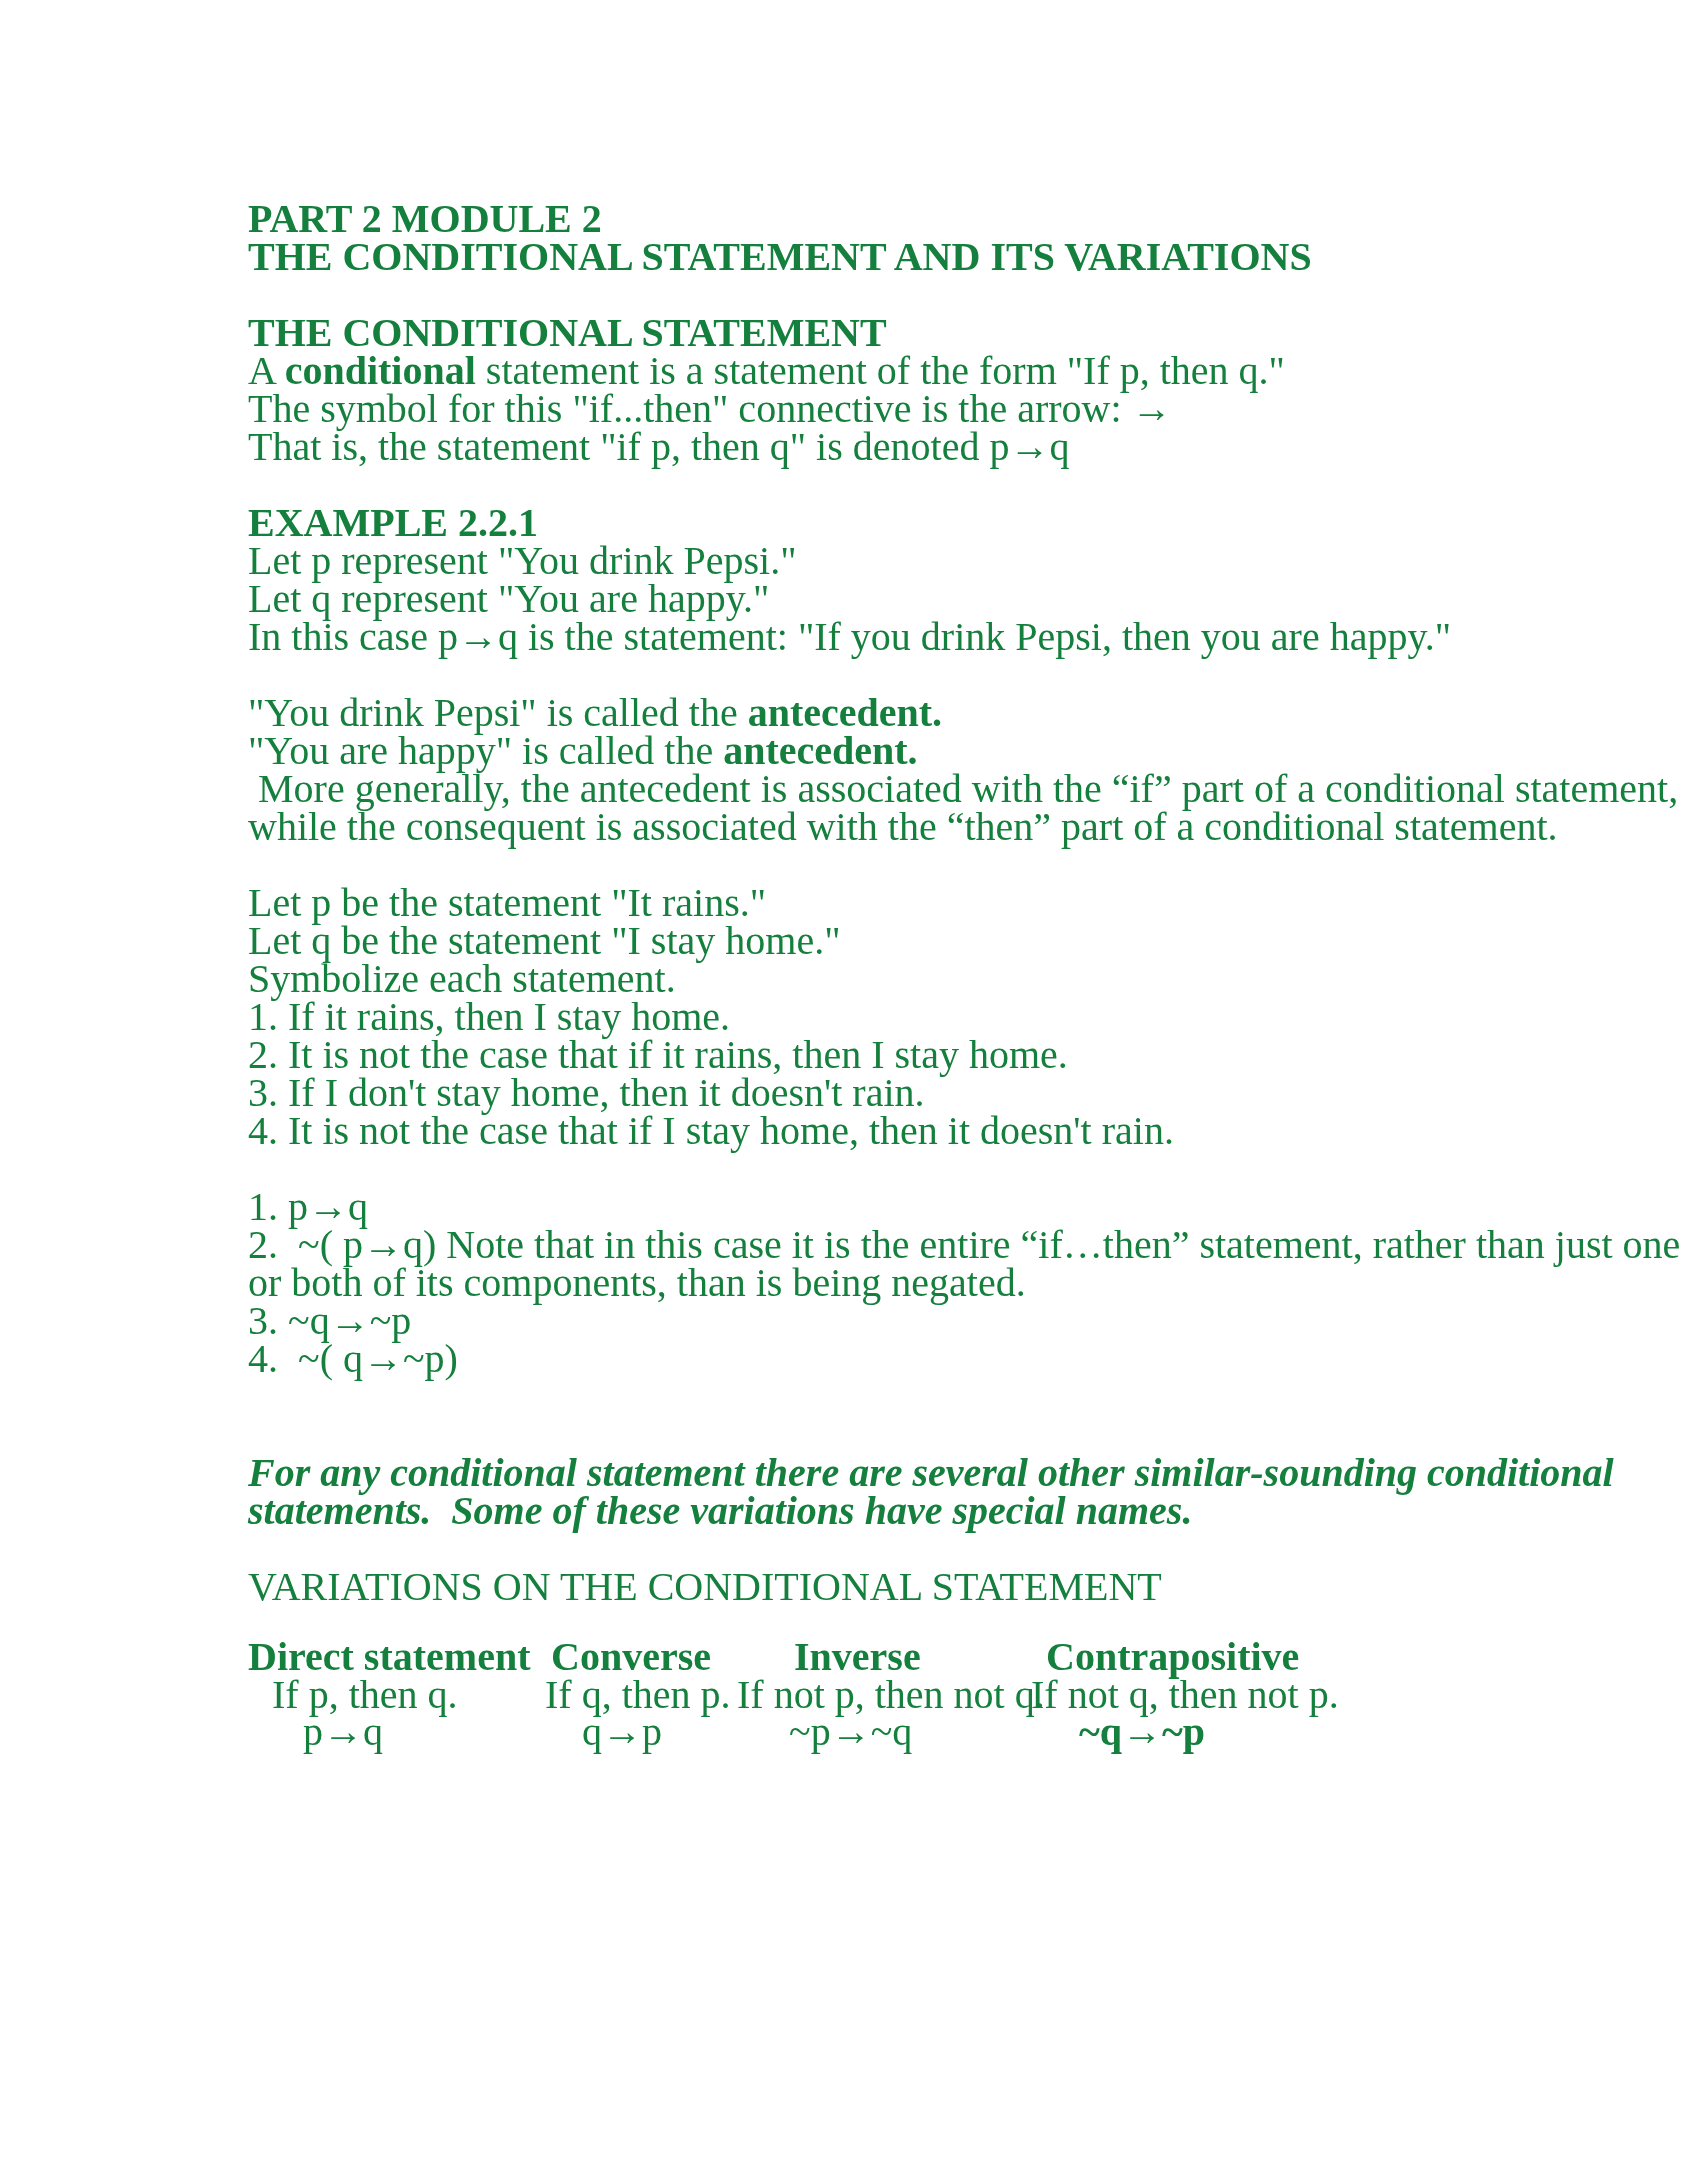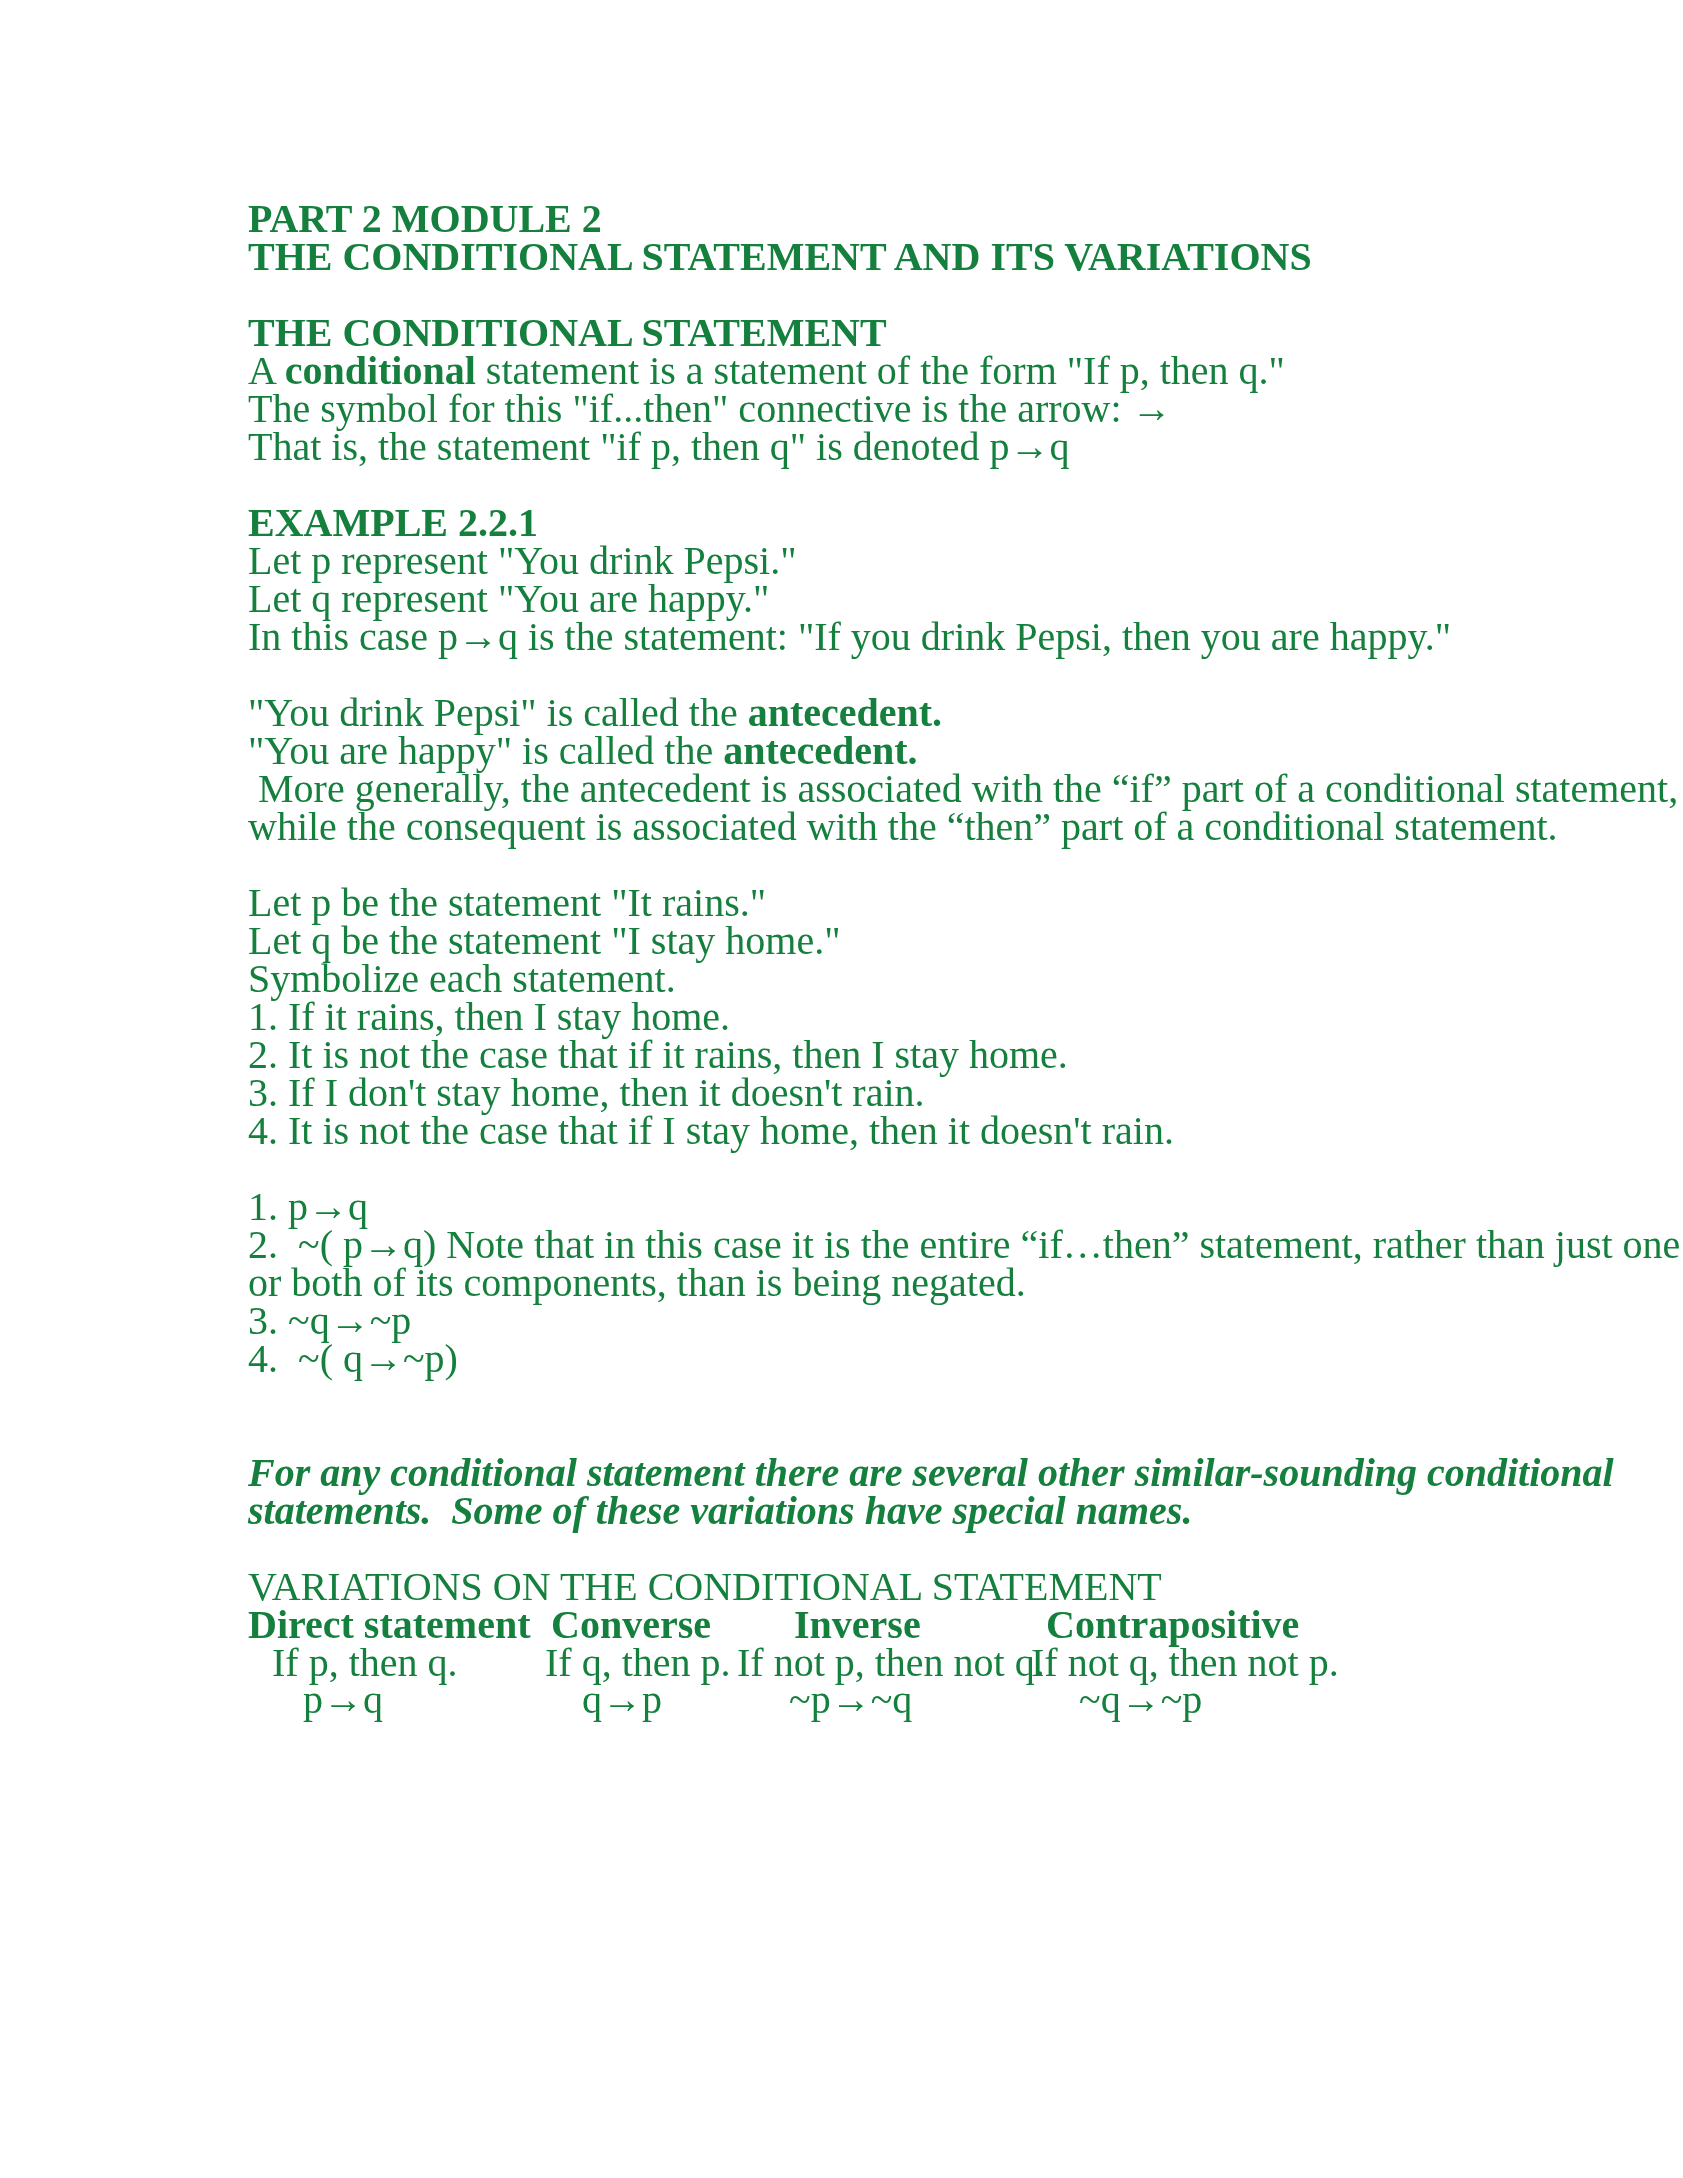--- a/index.html
+++ b/index.html
@@ -6,21 +6,21 @@
   body { width: 1683px; height: 2178px; position: relative; overflow: hidden; }
   .page {
     position: absolute; left: 248px; top: 200px; width: 1287px;
     font-family: "Liberation Serif", "DejaVu Serif", serif;
     font-size: 40px; line-height: 38px; color: #15803d;
   }
   .line { display: block; height: 38px; white-space: pre; }
   .blank { height: 38px; }
   .b { font-weight: bold; }
   .bi { font-weight: bold; font-style: italic; }
-  .tbl { position: relative; height: 113px; }
+  .tbl { position: relative; height: 113px; margin-top: 32px; }
   .tbl .cell { position: absolute; white-space: pre; }
 </style>
 </head>
 <body>
 
 <div class="page">
   <span class="line b">PART 2 MODULE 2</span>
   <span class="line b">THE CONDITIONAL STATEMENT AND ITS VARIATIONS</span>
   <span class="blank line"></span>
 
@@ -71,16 +71,16 @@
     <span class="cell b" style="left:798px;top:0px;">Contrapositive</span>
 
     <span class="cell" style="left:24px;top:38px;">If p, then q.</span>
     <span class="cell" style="left:297px;top:38px;">If q, then p.</span>
     <span class="cell" style="left:489px;top:38px;">If not p, then not q.</span>
     <span class="cell" style="left:783px;top:38px;">If not q, then not p.</span>
 
     <span class="cell" style="left:55px;top:75px;">p→q</span>
     <span class="cell" style="left:334px;top:75px;">q→p</span>
     <span class="cell" style="left:541px;top:75px;">~p→~q</span>
-    <span class="cell" style="left:831px;top:75px;">~q→~p</span>
+    <span class="cell" style="left:831px;top:75px;font-weight:bold;">~q→~p</span>
   </div>
 </div>
 
 
 </body></html>

